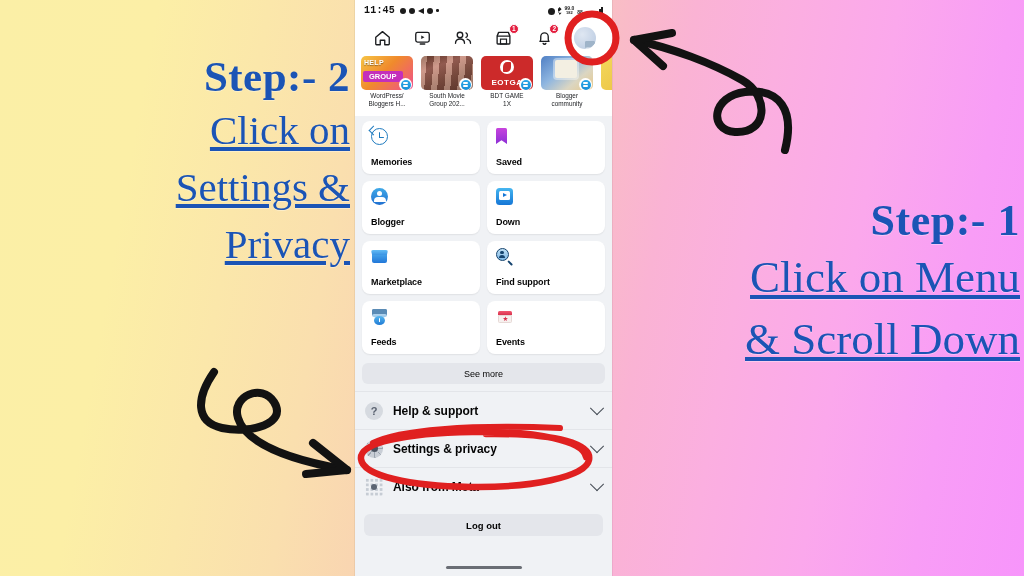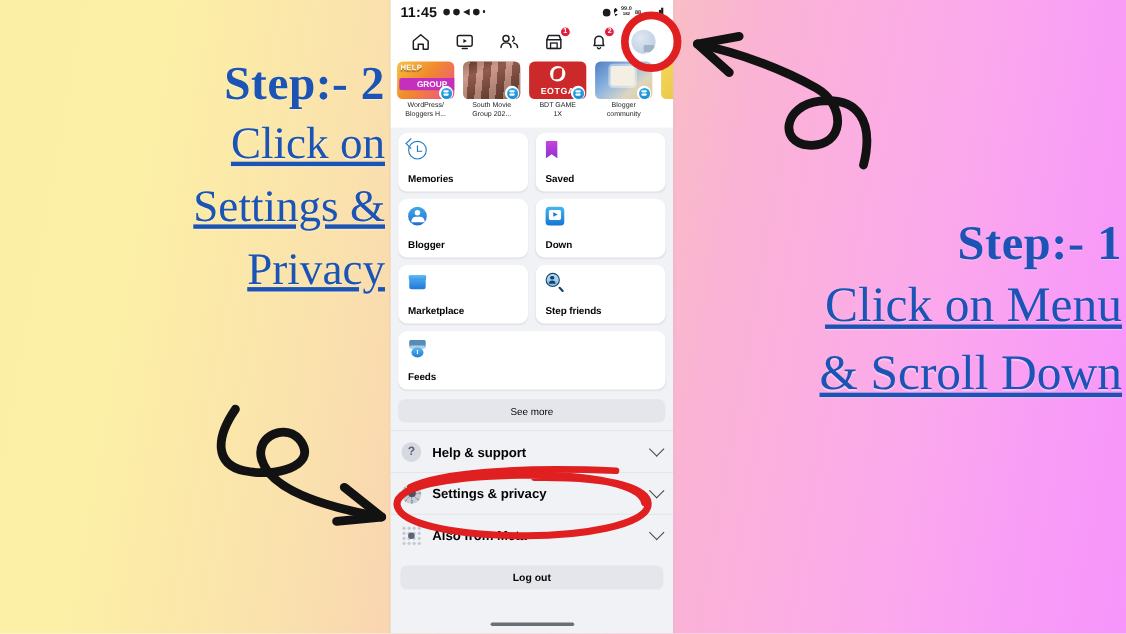--- a/index.html
+++ b/index.html
@@ -14,21 +14,21 @@
 
   
   #phone{
     position:absolute;left:355px;top:0;width:257px;height:576px;
     background:#F0F2F5;overflow:hidden;
     box-shadow:0 0 0 1px rgba(0,0,0,.05);
   }
   
   .statusbar{height:21px;background:#FFFFFF;display:flex;align-items:center;
     padding:0 9px;box-sizing:border-box;}
-  .sb-time{font-size:13px;font-weight:700;color:#111;letter-spacing:.2px;}
+  .sb-time{font-size:10px;font-weight:700;color:#111;letter-spacing:.2px;font-family:Liberation Mono, monospace;}
   .sb-left-icons{display:flex;align-items:center;gap:3px;margin-left:5px;}
   .sb-left-icons i{display:block;width:6px;height:6px;background:#1c1c1c;border-radius:50%;}
   .sb-left-icons i.tri{border-radius:0;width:0;height:0;background:transparent;
     border-top:3.5px solid transparent;border-bottom:3.5px solid transparent;border-right:6px solid #1c1c1c;}
   .sb-left-icons i.dot{width:2.5px;height:2.5px;}
   .sb-spacer{flex:1;}
   .sb-right{display:flex;align-items:flex-end;gap:3px;}
   .sb-right span{font-size:5px;font-weight:700;color:#1c1c1c;line-height:1;text-align:center;}
   .sb-right span small{display:block;font-size:4px;}
   .bars{display:flex;align-items:flex-end;gap:.8px;height:8px;}
@@ -63,21 +63,21 @@
   .sc .thumb .fbmark i:after{content:"";position:absolute;left:2.5px;top:2.8px;width:5px;height:1.6px;background:#fff;border-radius:1px;
     box-shadow:0 3px 0 #fff;}
   .sc .cap{font-size:6.4px;line-height:8px;color:#1c1e21;margin-top:2px;
     white-space:nowrap;overflow:hidden;}
   .sc .cap span{display:block;}
 
   .thumb.t1{background:linear-gradient(135deg,#f6c445 0%,#f08a2c 45%,#f04f8f 100%);}
   .thumb.t1 .txt{position:absolute;left:3px;top:3px;font-size:7px;font-weight:900;color:#fff;
     letter-spacing:.3px;text-shadow:0 1px 1px rgba(0,0,0,.4);}
   .thumb.t1 .txt2{position:absolute;left:2px;top:15px;font-size:7.5px;font-weight:900;color:#fff;
-    background:#c42fbb;padding:1px 16px;border-radius:2px;}
+    background:#c42fbb;padding:1px 6px;border-radius:2px;}
   .thumb.t2{background:linear-gradient(160deg,#6b4030 0%,#b4756a 30%,#8a5a4c 60%,#5d3a30 100%);}
   .thumb.t2:before{content:"";position:absolute;inset:0;
     background:repeating-linear-gradient(95deg,rgba(255,220,200,.35) 0 6px,rgba(80,40,30,.35) 6px 13px);}
   .thumb.t3{background:#CC2A2A;display:flex;align-items:center;justify-content:center;}
   .thumb.t3 .g{color:#fff;font-weight:900;font-size:8px;letter-spacing:.5px;}
   .thumb.t3 .circ{position:absolute;left:50%;top:4px;transform:translateX(-50%);
     width:14px;height:14px;border-radius:50%;background:#fff;}
   .thumb.t3 .circ:after{content:"";position:absolute;left:3px;top:2px;width:8px;height:10px;
     border-radius:50% 10% 50% 10%;background:#CC2A2A;}
   .thumb.t4{background:linear-gradient(140deg,#4f7fc4 0%,#8fb6e0 40%,#dbd6c2 70%,#e8c98b 100%);}
@@ -349,30 +349,37 @@
     <div class="grow">
       <div class="tile">
         <div class="ico market"></div>
         <div class="tl">Marketplace</div>
       </div>
       <div class="tile">
         <div class="findwrap">
             <div class="ico find"></div>
             <div class="handle"></div>
           </div>
-        <div class="tl">Step friends</div>
+        <div class="tl">Find support</div>
       </div>
     </div>
     <div class="grow">
       <div class="tile">
         <div class="feedwrap">
             <div class="ico feeds"></div>
             <div class="tick"></div>
           </div>
         <div class="tl">Feeds</div>
+      </div>
+      <div class="tile">
+        <div class="evwrap">
+            <div class="ico events"></div>
+            <div class="star">★</div>
+          </div>
+        <div class="tl">Events</div>
       </div>
     </div>
   </div>
 
   <div class="seemore-wrap">
     <div class="seemore">See more</div>
   </div>
 
   <div class="rows">
     <div class="row">

